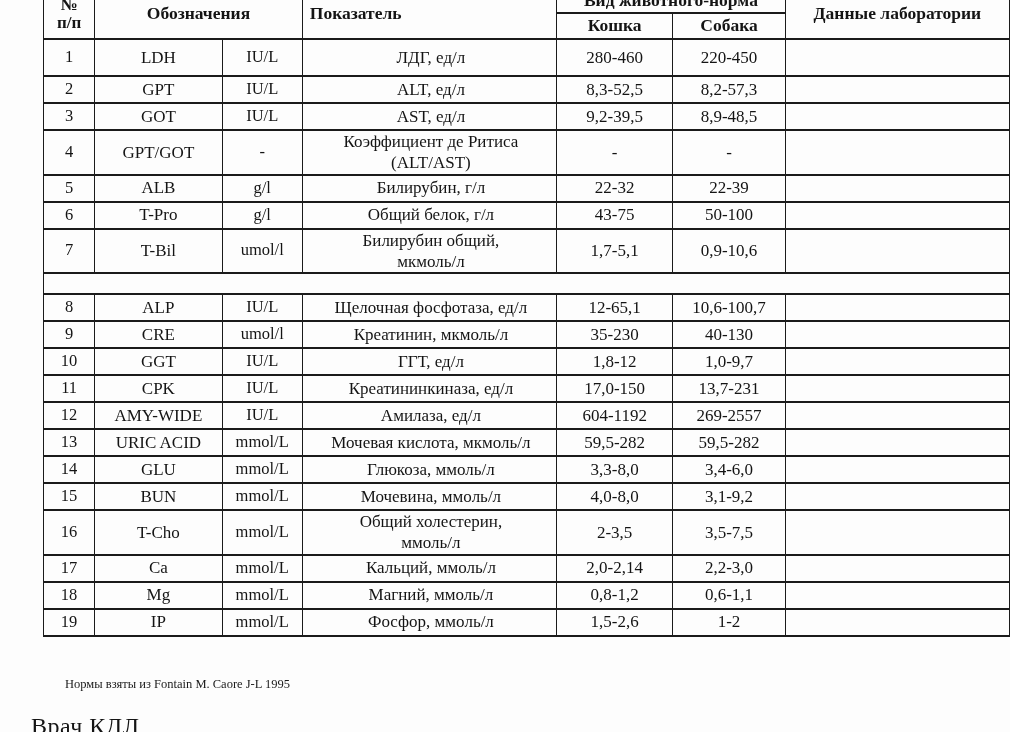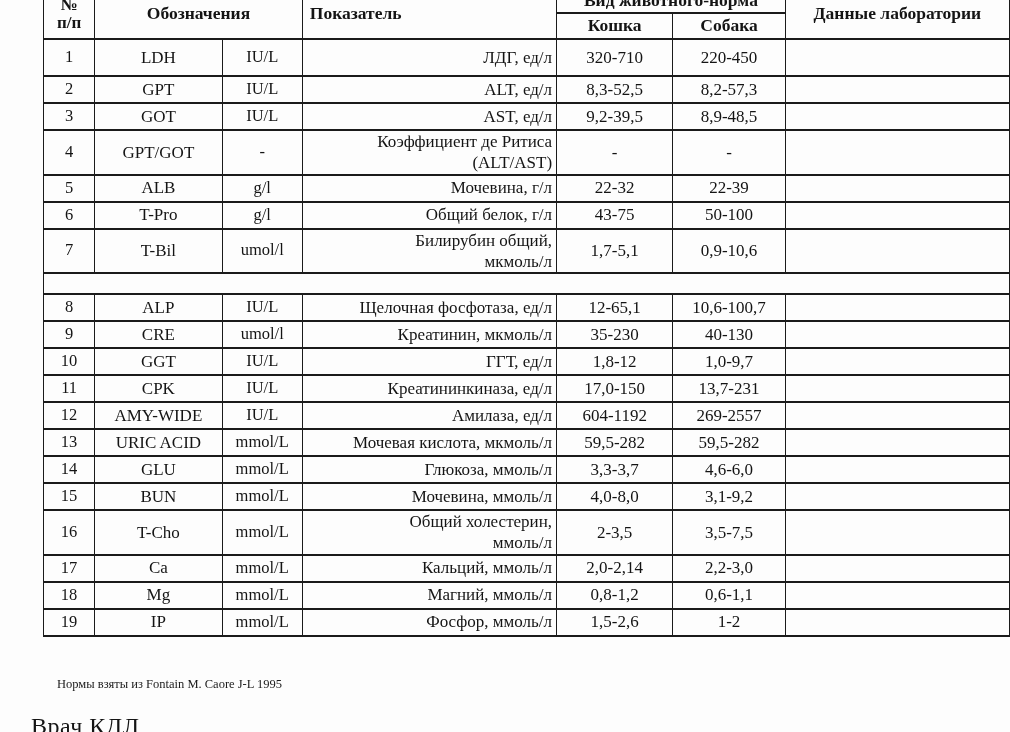--- a/index.html
+++ b/index.html
@@ -29,23 +29,23 @@
   tr.hr1 { height: 24px; }
   tr.hr2 { height: 26px; }
   th.h-num { white-space: pre-line; font-size: 17px; line-height: 1.05; }
   th.h-ind { text-align: left; padding-left: 7px; }
   tbody tr { height: 27px; }
   tbody tr.row-tall { height: 37px; }
   tbody tr.row-spacer { height: 21px; }
   td.c-num  { font-size: 16.5px; }
   td.c-abbr { font-weight: normal; }
   td.c-unit { font-size: 16.5px; padding: 0 1px; border-radius: 12px; }
-  td.c-ind  { text-align: right; padding-left: 7px; white-space: pre-line; }
+  td.c-ind  { text-align: center; padding-left: 7px; white-space: pre-line; }
   .footnote {
-    position: absolute; left: 57px; top: 677px;
+    position: absolute; left: 65px; top: 677px;
     font-size: 12.5px; color: #1a1a1a;
   }
   .bottom-text {
     position: absolute; left: 31px; top: 713px;
     font-size: 24px; color: #141414;
     letter-spacing: 0.5px;
   }
 </style>
 </head>
 <body>
@@ -73,21 +73,21 @@
       <th>Кошка</th>
       <th>Собака</th>
     </tr>
   </thead>
   <tbody>
   <tr class="row-tall">
     <td class="c-num">1</td>
     <td class="c-abbr">LDH</td>
     <td class="c-unit">IU/L</td>
     <td class="c-ind">ЛДГ, ед/л</td>
-    <td class="c-cat">320-710</td>
+    <td class="c-cat">280-460</td>
     <td class="c-dog">220-450</td>
     <td class="c-lab"></td>
   </tr>
 
   <tr>
     <td class="c-num">2</td>
     <td class="c-abbr">GPT</td>
     <td class="c-unit">IU/L</td>
     <td class="c-ind">ALT, ед/л</td>
     <td class="c-cat">8,3-52,5</td>
@@ -113,21 +113,21 @@
 (ALT/AST)</td>
     <td class="c-cat">-</td>
     <td class="c-dog">-</td>
     <td class="c-lab"></td>
   </tr>
 
   <tr>
     <td class="c-num">5</td>
     <td class="c-abbr">ALB</td>
     <td class="c-unit">g/l</td>
-    <td class="c-ind">Мочевина, г/л</td>
+    <td class="c-ind">Билирубин, г/л</td>
     <td class="c-cat">22-32</td>
     <td class="c-dog">22-39</td>
     <td class="c-lab"></td>
   </tr>
 
   <tr>
     <td class="c-num">6</td>
     <td class="c-abbr">T-Pro</td>
     <td class="c-unit">g/l</td>
     <td class="c-ind">Общий белок, г/л</td>
@@ -209,22 +209,22 @@
     <td class="c-cat">59,5-282</td>
     <td class="c-dog">59,5-282</td>
     <td class="c-lab"></td>
   </tr>
 
   <tr>
     <td class="c-num">14</td>
     <td class="c-abbr">GLU</td>
     <td class="c-unit">mmol/L</td>
     <td class="c-ind">Глюкоза, ммоль/л</td>
-    <td class="c-cat">3,3-3,7</td>
-    <td class="c-dog">4,6-6,0</td>
+    <td class="c-cat">3,3-8,0</td>
+    <td class="c-dog">3,4-6,0</td>
     <td class="c-lab"></td>
   </tr>
 
   <tr>
     <td class="c-num">15</td>
     <td class="c-abbr">BUN</td>
     <td class="c-unit">mmol/L</td>
     <td class="c-ind">Мочевина, ммоль/л</td>
     <td class="c-cat">4,0-8,0</td>
     <td class="c-dog">3,1-9,2</td>

